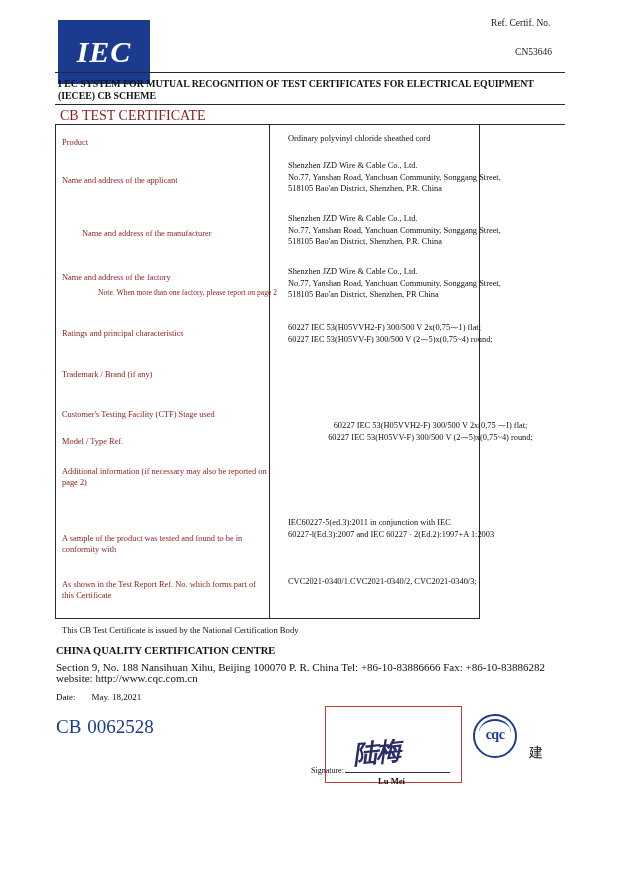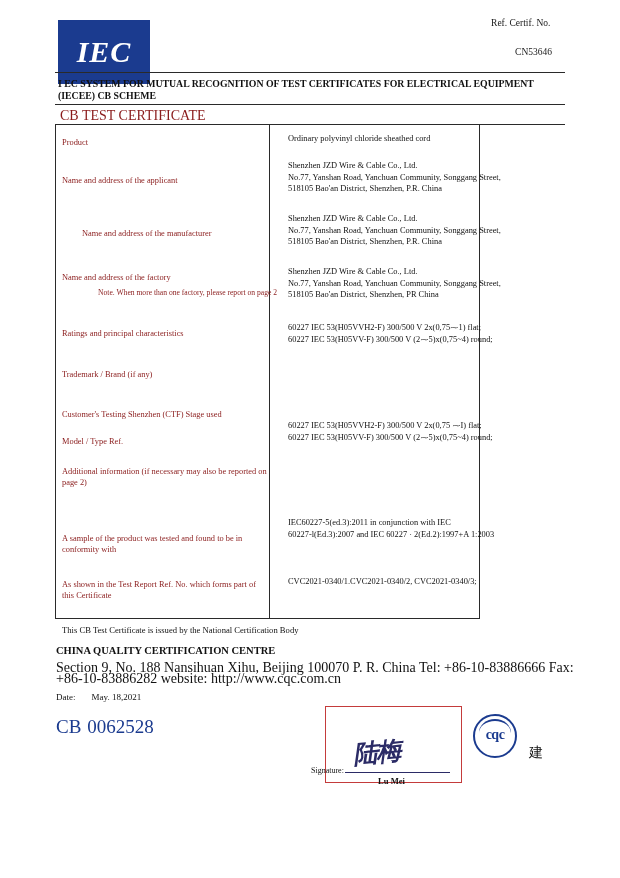--- a/index.html
+++ b/index.html
@@ -153,21 +153,21 @@
     top: 645px;
     font-size: 10.5px;
     font-weight: bold;
     color: #111;
   }
   .cqc-addr {
     position: absolute;
     left: 56px;
     top: 662px;
     width: 520px;
-    font-size: 14px;
+    font-size: 11px;
     color: #111;
     line-height: 11px;
   }
   .date-line {
     position: absolute;
     left: 56px;
     top: 692px;
     font-size: 9px;
     color: #111;
   }
@@ -322,25 +322,25 @@
 No.77, Yanshan Road, Yanchuan Community, Songgang Street,
 518105 Bao'an District, Shenzhen, PR China</div>
 
     <div class="row-label" style="top:204px;">Ratings and principal characteristics</div>
     <div class="row-value" style="top:198px; white-space:pre-line;">60227 IEC 53(H05VVH2-F) 300/500 V 2x(0,75⁓1) flat;
 60227 IEC 53(H05VV-F) 300/500 V (2⁓5)x(0,75~4) round;</div>
 
     <div class="row-label" style="top:245px;">Trademark / Brand (if any)</div>
     <div class="row-value" style="top:245px;"></div>
 
-    <div class="row-label" style="top:285px;">Customer's Testing Shenzhen (CTF) Stage used</div>
+    <div class="row-label" style="top:285px;">Customer's Testing Facility (CTF) Stage used</div>
     <div class="row-value" style="top:285px;"></div>
 
     <div class="row-label" style="top:312px;">Model / Type Ref.</div>
-    <div class="row-value" style="top:296px; white-space:pre-line;">60227 IEC 53(H05VVH2-F) 300/500 V 2x(0,75 ⁓I) flat;
+    <div class="row-value" style="top:296px; white-space:pre-line;text-align:center;">60227 IEC 53(H05VVH2-F) 300/500 V 2x(0,75 ⁓I) flat;
 60227 IEC 53(H05VV-F) 300/500 V (2⁓5)x(0,75~4) round;</div>
 
     <div class="row-label" style="top:342px;">Additional information (if necessary may also be reported on page 2)</div>
 
     <div class="row-label" style="top:409px;">A sample of the product was tested and found to be in conformity with</div>
     <div class="row-value" style="top:393px; white-space:pre-line;">IEC60227-5(ed.3):2011 in conjunction with IEC
 60227-l(Ed.3):2007 and IEC 60227 · 2(Ed.2):1997+A 1:2003</div>
 
     <div class="row-label" style="top:455px;">As shown in the Test Report Ref. No. which forms part of this Certificate</div>
     <div class="row-value" style="top:452px;">CVC2021-0340/1.CVC2021-0340/2, CVC2021-0340/3;</div>

